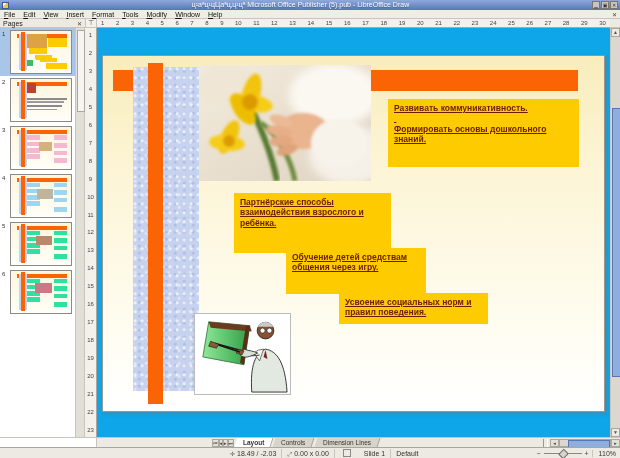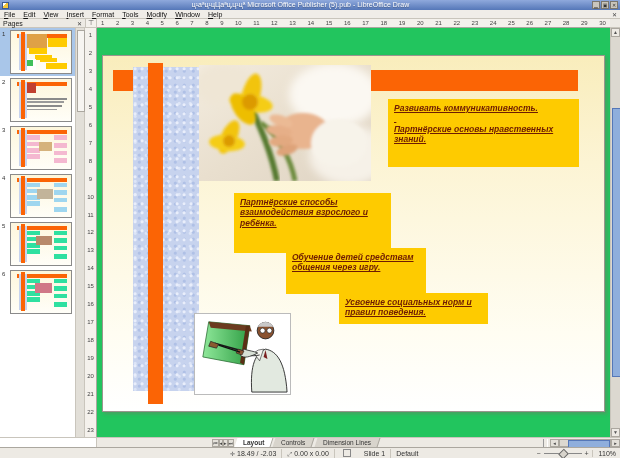--- a/index.html
+++ b/index.html
@@ -42,21 +42,21 @@
     border:1px solid #8a8a8a;box-sizing:border-box;overflow:hidden;}
   .thumb .blk{position:absolute;}
   #panel-scroll{position:absolute;left:76px;top:28px;width:9px;height:409px;background:#E2DFD8;
     border-right:1px solid #C9C5BC;box-sizing:border-box;}
   #panel-scroll .pthumb{position:absolute;left:1px;top:2px;width:6px;height:80px;background:#F7F5F1;border:1px solid #ABA79F;}
   
   #vruler{position:absolute;left:85px;top:28px;width:12px;height:409px;background:#F4F1EC;
     border-right:1px solid #ABA79F;box-sizing:border-box;display:flex;flex-direction:column;
     justify-content:space-between;align-items:center;font-size:6px;color:#444;padding:4px 0;overflow:hidden;}
   
-  #canvas{position:absolute;left:97px;top:28px;width:513px;height:409px;background:#22c55e;overflow:hidden;font-style:italic;}
+  #canvas{position:absolute;left:97px;top:28px;width:513px;height:409px;background:#0ea5e9;overflow:hidden;}
   #page{position:absolute;left:5px;top:27px;width:503px;height:357px;
     background:linear-gradient(180deg,#F9EDBC 0%,#FCF4D4 30%,#FFFDF2 78%,#FFFFFF 100%);
     border:1px solid #9a968e;box-shadow:2px 2px 3px rgba(120,115,105,.45);box-sizing:border-box;}
   .hbar{position:absolute;left:10px;top:14px;width:465px;height:21px;background:#FB6405;}
   .speckle{position:absolute;left:30px;top:11px;width:66px;height:324px;background-color:#C7D3EE;
     background-image:radial-gradient(circle at 30% 20%,#E9EEFB 1px,transparent 2px),
       radial-gradient(circle at 70% 60%,#AFC0E6 1px,transparent 2px),
       radial-gradient(circle at 20% 80%,#DDE5F7 1px,transparent 2px);
     background-size:7px 9px,9px 7px,11px 13px;}
   .vbar{position:absolute;left:45px;top:7px;width:15px;height:341px;background:#FB6405;}
@@ -358,21 +358,21 @@
         <path d="M72,37 L74,46 L70,44 Z" fill="#7A2020"></path>
         <path d="M66,42 C58,44 50,42 44,38" stroke="#222" stroke-width="0.9" fill="none"></path>
         <path d="M64,40 C56,44 50,46 46,42 L50,36 C56,38 60,38 64,40 Z" fill="#D8E0D6" stroke="#222" stroke-width="0.8"></path>
         <polygon points="44,36 50,38 48,42 42,40" fill="#8A5230" stroke="#222" stroke-width="0.6"></polygon>
         <line x1="46" y1="39" x2="24" y2="32" stroke="#111" stroke-width="1.4"></line>
       </svg>
 
       <div class="tb" id="tb1" data-name="text-box-goals">
         <div data-name="text-line">Развивать коммуникативность.</div>
         <div>&nbsp;</div>
-        <div data-name="text-line">Партнёрские основы нравственных знаний.</div>
+        <div data-name="text-line">Формировать основы дошкольного знаний.</div>
       </div>
       <div class="tb" id="tb2" data-name="text-box-partnership">Партнёрские способы взаимодействия взрослого и ребёнка.</div>
       <div class="tb" id="tb4" data-name="text-box-norms">Усвоение социальных норм и правил поведения.</div>
       <div class="tb" id="tb3" data-name="text-box-teaching">Обучение детей средствам общения через игру.</div>
     </div>
   </div>
 
   <div id="vscroll" data-name="vertical-scrollbar">
     <div class="arr" style="top:0;" data-name="scroll-up-icon">▲</div>
     <div class="thumbv" data-name="vertical-scrollbar-thumb"></div>

